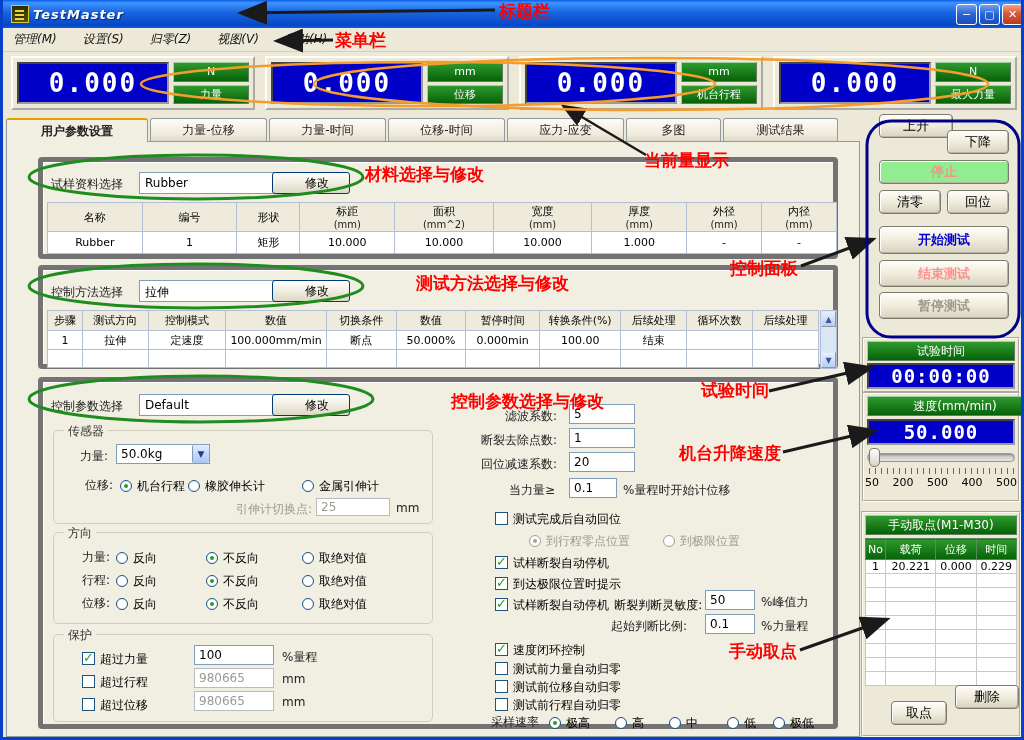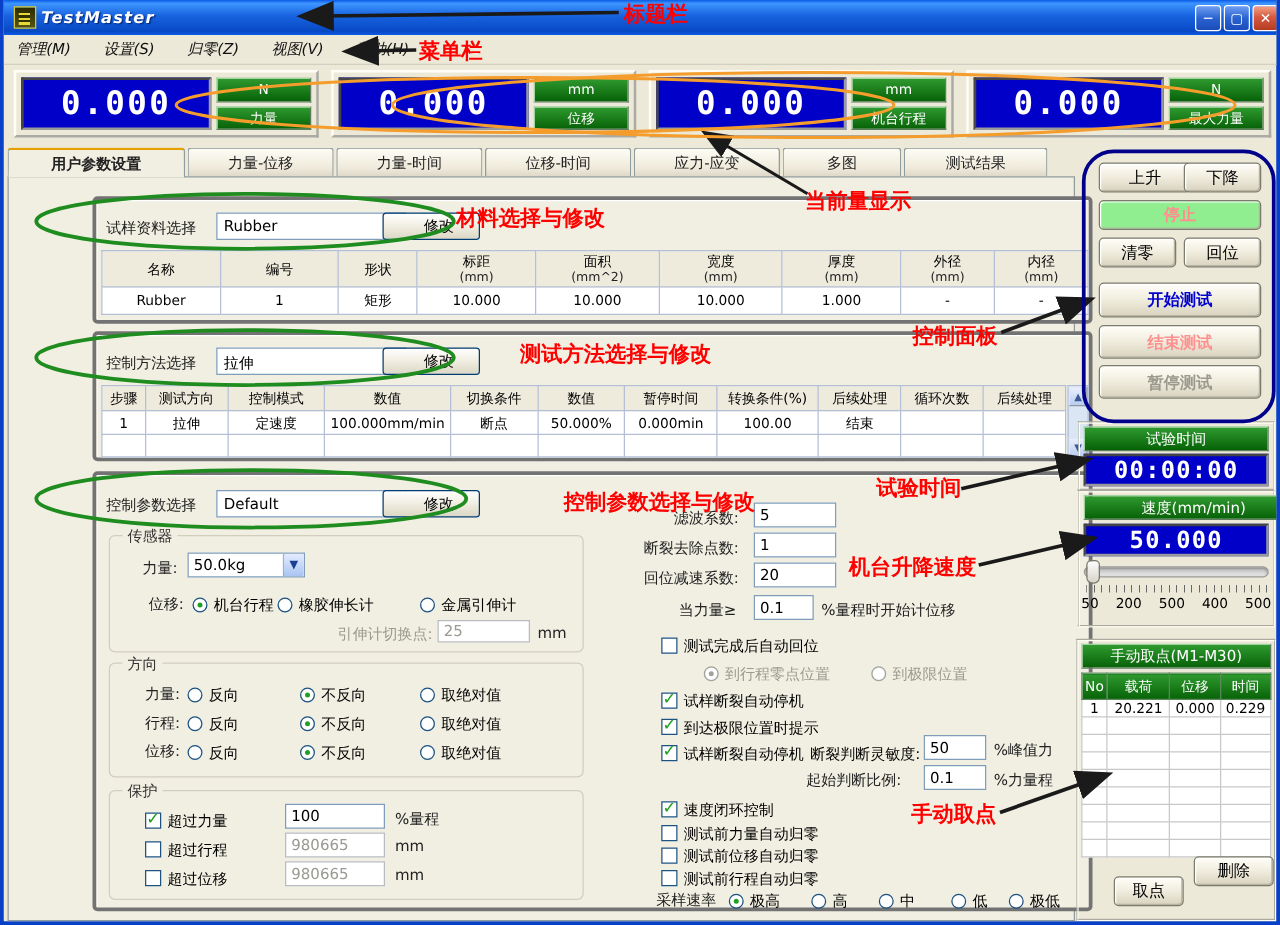--- a/index.html
+++ b/index.html
@@ -36,22 +36,22 @@
   .glabel{flex:1;background:linear-gradient(#2f9a2f,#076207);border:1px outset #9fd29f;
     color:#fff;font-size:11px;display:flex;align-items:center;justify-content:center;}
   
   #tabs{position:absolute;left:3px;top:118px;width:854px;height:28px;display:flex;}
   .tab{height:23px;border:1px solid #919b9c;border-bottom:none;border-radius:3px 3px 0 0;
     background:linear-gradient(#fdfdf5,#efeadb 70%,#ddd8c8);font-size:12px;color:#222;
     display:flex;align-items:center;justify-content:center;margin-right:2px;}
   .tab.active{background:#f1efe2;border-top:2px solid #e5a000;height:24px;z-index:3;font-weight:bold;}
   #content{position:absolute;left:3px;top:141px;width:854px;height:596px;background:#f1efe2;
     border:1px solid #919b9c;}
-  .section{position:absolute;border:3px solid #737373;border-radius:4px;background:#f1efe2;
-    box-shadow:1px 1px 0 #fff inset;margin-left:36px;}
+  .section{position:absolute;border:5px solid #737373;border-radius:4px;background:#f1efe2;
+    box-shadow:1px 1px 0 #fff inset;}
   .flabel{position:absolute;font-size:12px;color:#222;}
   .combo{position:absolute;height:22px;background:#fff;border:1px solid #7f9db9;display:flex;}
   .combo .val{flex:1;font-size:12px;padding:3px 5px;color:#000;overflow:hidden;}
   .combo .arr{width:17px;border-left:1px solid #7f9db9;border-radius:2px;
     background:linear-gradient(#e3ecfd,#aac4f3);color:#1c3f94;font-size:9px;line-height:20px;text-align:center;}
   .xpbtn{position:absolute;border:1px solid #003c74;border-radius:3px;
     background:linear-gradient(#ffffff,#f2efe4 45%,#dcd8c6);font-size:12px;color:#000;
     display:flex;align-items:center;justify-content:center;padding-left:12px;}
   table{border-collapse:collapse;}
   .dtable{position:absolute;background:#fff;border:1px solid #8fa0bf;}
@@ -384,21 +384,21 @@
       <span class="abs" style="left:452px;top:312px"><span class="cb"></span> <span class="optlabel">测试前行程自动归零</span></span>
       <span class="flabel" style="left:448px;top:332px">采样速率</span>
       <span class="abs" style="left:506px;top:330px"><span class="radio checked"></span> <span class="optlabel">极高</span></span>
       <span class="abs" style="left:572px;top:330px"><span class="radio"></span> <span class="optlabel">高</span></span>
       <span class="abs" style="left:626px;top:330px"><span class="radio"></span> <span class="optlabel">中</span></span>
       <span class="abs" style="left:684px;top:330px"><span class="radio"></span> <span class="optlabel">低</span></span>
       <span class="abs" style="left:730px;top:330px"><span class="radio"></span> <span class="optlabel">极低</span></span>
     </div>
   </div>
 
-  <div class="sbtn" style="left:876px;top:130px;width:74px;height:24px">上升</div>
+  <div class="sbtn" style="left:876px;top:114px;width:74px;height:24px">上升</div>
   <div class="sbtn" style="left:944px;top:130px;width:62px;height:24px">下降</div>
   <div class="sbtn stop" style="left:876px;top:160px;width:130px;height:24px">停止</div>
   <div class="sbtn" style="left:876px;top:190px;width:62px;height:24px">清零</div>
   <div class="sbtn" style="left:944px;top:190px;width:62px;height:24px">回位</div>
   <div class="sbtn start" style="left:876px;top:226px;width:130px;height:28px">开始测试</div>
   <div class="sbtn pause" style="left:876px;top:292px;width:130px;height:27px">暂停测试</div>
   <div class="sbtn end" style="left:876px;top:260px;width:130px;height:27px">结束测试</div>
 
   <div class="panelbox" style="left:859px;top:337px;width:158px;height:56px"></div>
   <div class="ghead" style="left:864px;top:341px;width:148px;height:20px">试验时间</div>

